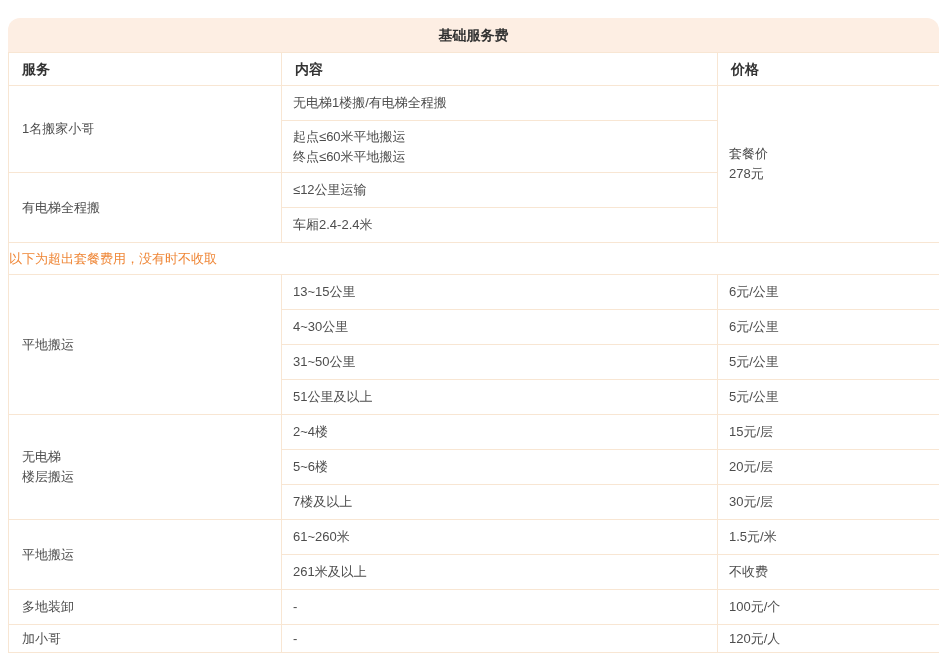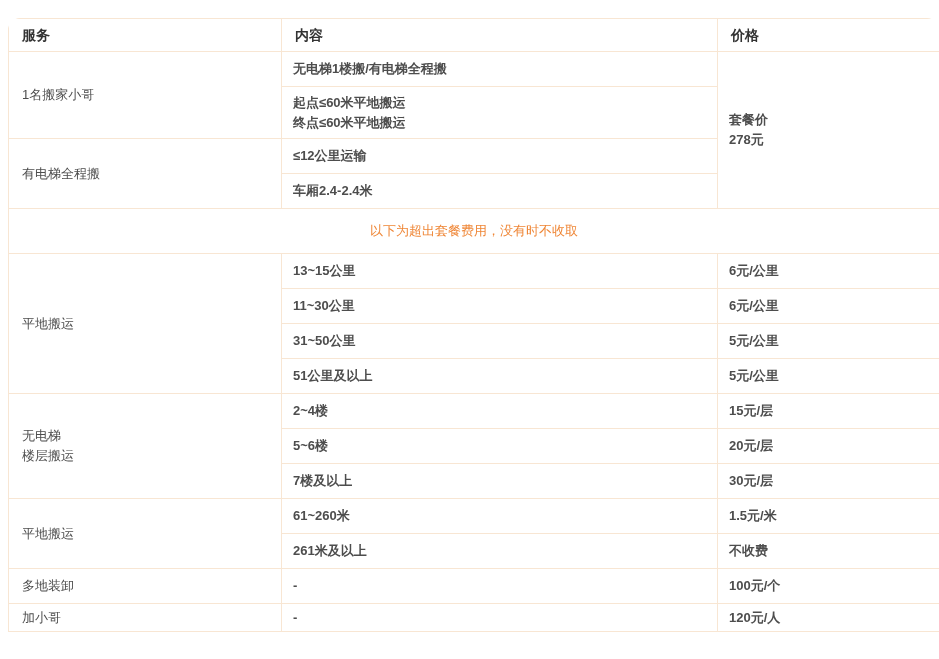--- a/index.html
+++ b/index.html
@@ -49,32 +49,32 @@
   th{
     font-size:14px;
     font-weight:bold;
     color:var(--heading);
   }
   tr.h33{height:33px;}
   tr.h35{height:35px;}
   tr.h52{height:52px;}
   tr.h32{height:32px;}
   tr.h28{height:28px;padding-left:44px;}
-  td.content-col, td.price-col{padding-left:11px;font-weight:bold;}
+  td.content-col, td.price-col{padding-left:11px;}
   tr.note-row td{
-    text-align:center;
     color:var(--note);
-    padding:12px;
+    padding:0;
     font-size:13px;
   }
 </style>
 </head>
 <body>
 
 <div class="card">
+  <div class="card-title">基础服务费</div>
 
   <table class="fee-table">
     <colgroup>
         <col class="c1">
         <col class="c2">
         <col class="c3">
       </colgroup>
 
     <tbody>
         <tr class="h33">
@@ -109,21 +109,21 @@
     <tr class="h32 note-row">
       <td colspan="3">以下为超出套餐费用，没有时不收取</td>
     </tr>
 
     <tr class="h35">
       <td rowspan="4">平地搬运</td>
       <td class="content-col">13~15公里</td>
       <td class="price-col">6元/公里</td>
     </tr>
     <tr class="h35">
-      <td class="content-col">11~30公里</td>
+      <td class="content-col">4~30公里</td>
       <td class="price-col">6元/公里</td>
     </tr>
     <tr class="h35">
       <td class="content-col">31~50公里</td>
       <td class="price-col">5元/公里</td>
     </tr>
     <tr class="h35">
       <td class="content-col">51公里及以上</td>
       <td class="price-col">5元/公里</td>
     </tr>

